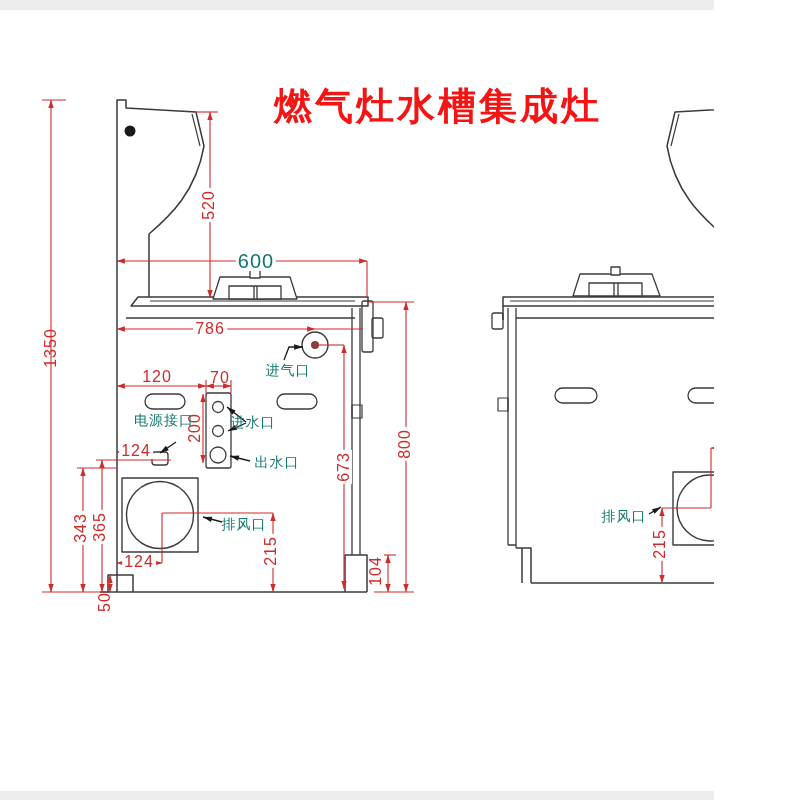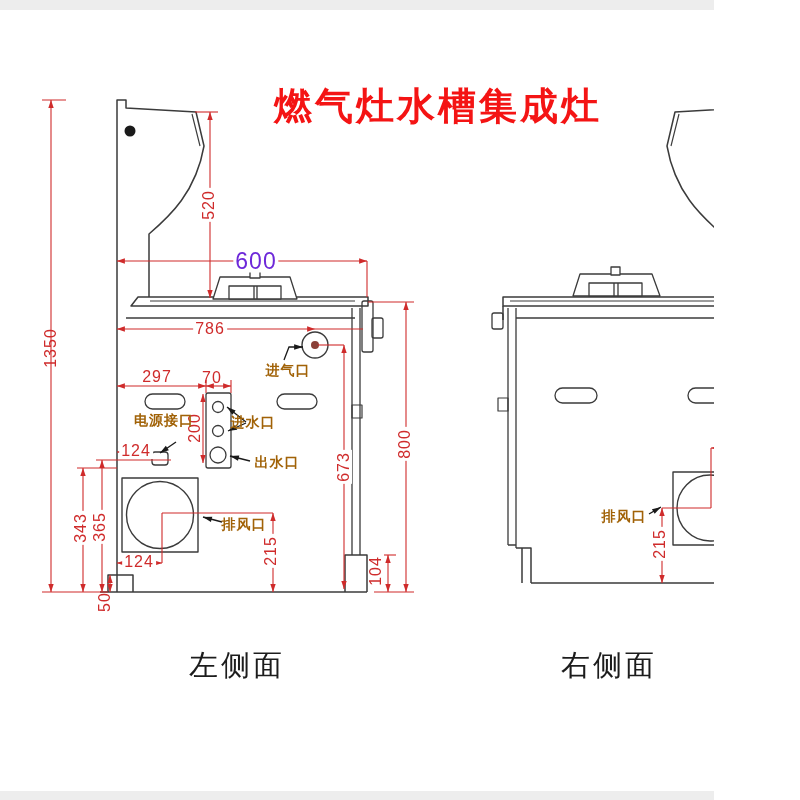--- a/index.html
+++ b/index.html
@@ -3,23 +3,23 @@
 <meta charset="utf-8">
 <style>
   html,body{margin:0;padding:0;background:#fff;}
   #stage{position:relative;width:714px;height:800px;background:#ffffff;overflow:hidden;
          font-family:"Liberation Sans","DejaVu Sans",sans-serif;}
   .strip{position:absolute;left:0;width:800px;background:#ededed;}
   #svg-layer{position:absolute;left:0;top:0;}
   .txt{position:absolute;transform:translate(-50%,-50%);white-space:nowrap;line-height:1;}
   .vtxt{position:absolute;transform:translate(-50%,-50%) rotate(-90deg);white-space:nowrap;line-height:1;}
   .dim{color:#cf2b2b;font-size:16px;letter-spacing:1px;}
-  .dim-big{color:#6d28d9;font-size:23px;letter-spacing:1px;}
+  .dim-big{color:#0f766e;font-size:20px;letter-spacing:1px;}
   .mask{background:#ffffff;padding:0 2px;}
-  .blabel{color:#a16207;font-size:14px;font-weight:bold;letter-spacing:1px;text-align:right;}
+  .blabel{color:#0f766e;font-size:14px;font-weight:normal;letter-spacing:1px;text-align:right;}
   .caption{color:#1c1c1c;font-size:29px;letter-spacing:3px;}
   .title{color:#f41414;font-size:38px;font-weight:bold;letter-spacing:3px;}
 </style>
 </head>
 <body>
 
 <div id="stage">
 
   <div class="strip" style="top:0;height:10px;"></div>
   <div class="strip" style="top:791px;height:9px;"></div>
@@ -150,22 +150,22 @@
       <path d="M649,514 L661,507" marker-end="url(#mB)"></path>
     </g>
   </svg>
 
   <div class="txt title" style="left:438px;top:106px;">燃气灶水槽集成灶</div>
 
   <div class="vtxt dim" style="left:51px;top:348px;">1350</div>
   <div class="vtxt dim mask" style="left:209px;top:205px;">520</div>
   <div class="txt dim-big mask" style="left:256px;top:261px;">600</div>
   <div class="txt dim mask" style="left:210px;top:329px;">786</div>
-  <div class="txt dim" style="left:157px;top:377px;">297</div>
-  <div class="txt dim" style="left:212px;top:378px;">70</div>
+  <div class="txt dim" style="left:157px;top:377px;">120</div>
+  <div class="txt dim" style="left:220px;top:378px;">70</div>
   <div class="vtxt dim" style="left:195px;top:428px;">200</div>
   <div class="txt dim mask" style="left:136px;top:451px;">124</div>
   <div class="vtxt dim mask" style="left:344px;top:467px;">673</div>
   <div class="vtxt dim mask" style="left:405px;top:444px;">800</div>
   <div class="vtxt dim mask" style="left:81px;top:528px;">343</div>
   <div class="vtxt dim mask" style="left:100px;top:527px;">365</div>
   <div class="txt dim mask" style="left:139px;top:562px;">124</div>
   <div class="vtxt dim mask" style="left:271px;top:551px;">215</div>
   <div class="vtxt dim mask" style="left:376px;top:571px;">104</div>
   <div class="vtxt dim" style="left:105px;top:602px;">50</div>
@@ -173,16 +173,14 @@
   <div class="txt blabel" style="left:288px;top:370px;">进气口</div>
   <div class="txt blabel" style="left:164px;top:420px;">电源接口</div>
   <div class="txt blabel" style="left:253px;top:422px;">进水口</div>
   <div class="txt blabel" style="left:277px;top:462px;">出水口</div>
   <div class="txt blabel" style="left:244px;top:524px;">排风口</div>
 
   <div class="txt dim mask" style="left:731px;top:447px;">124</div>
   <div class="vtxt dim mask" style="left:660px;top:544px;">215</div>
   <div class="txt blabel" style="left:624px;top:516px;">排风口</div>
 
-  <div class="txt caption" style="left:237px;top:665px;">左侧面</div>
-  <div class="txt caption" style="left:609px;top:665px;">右侧面</div>
 
 </div>
 
 </body></html>

